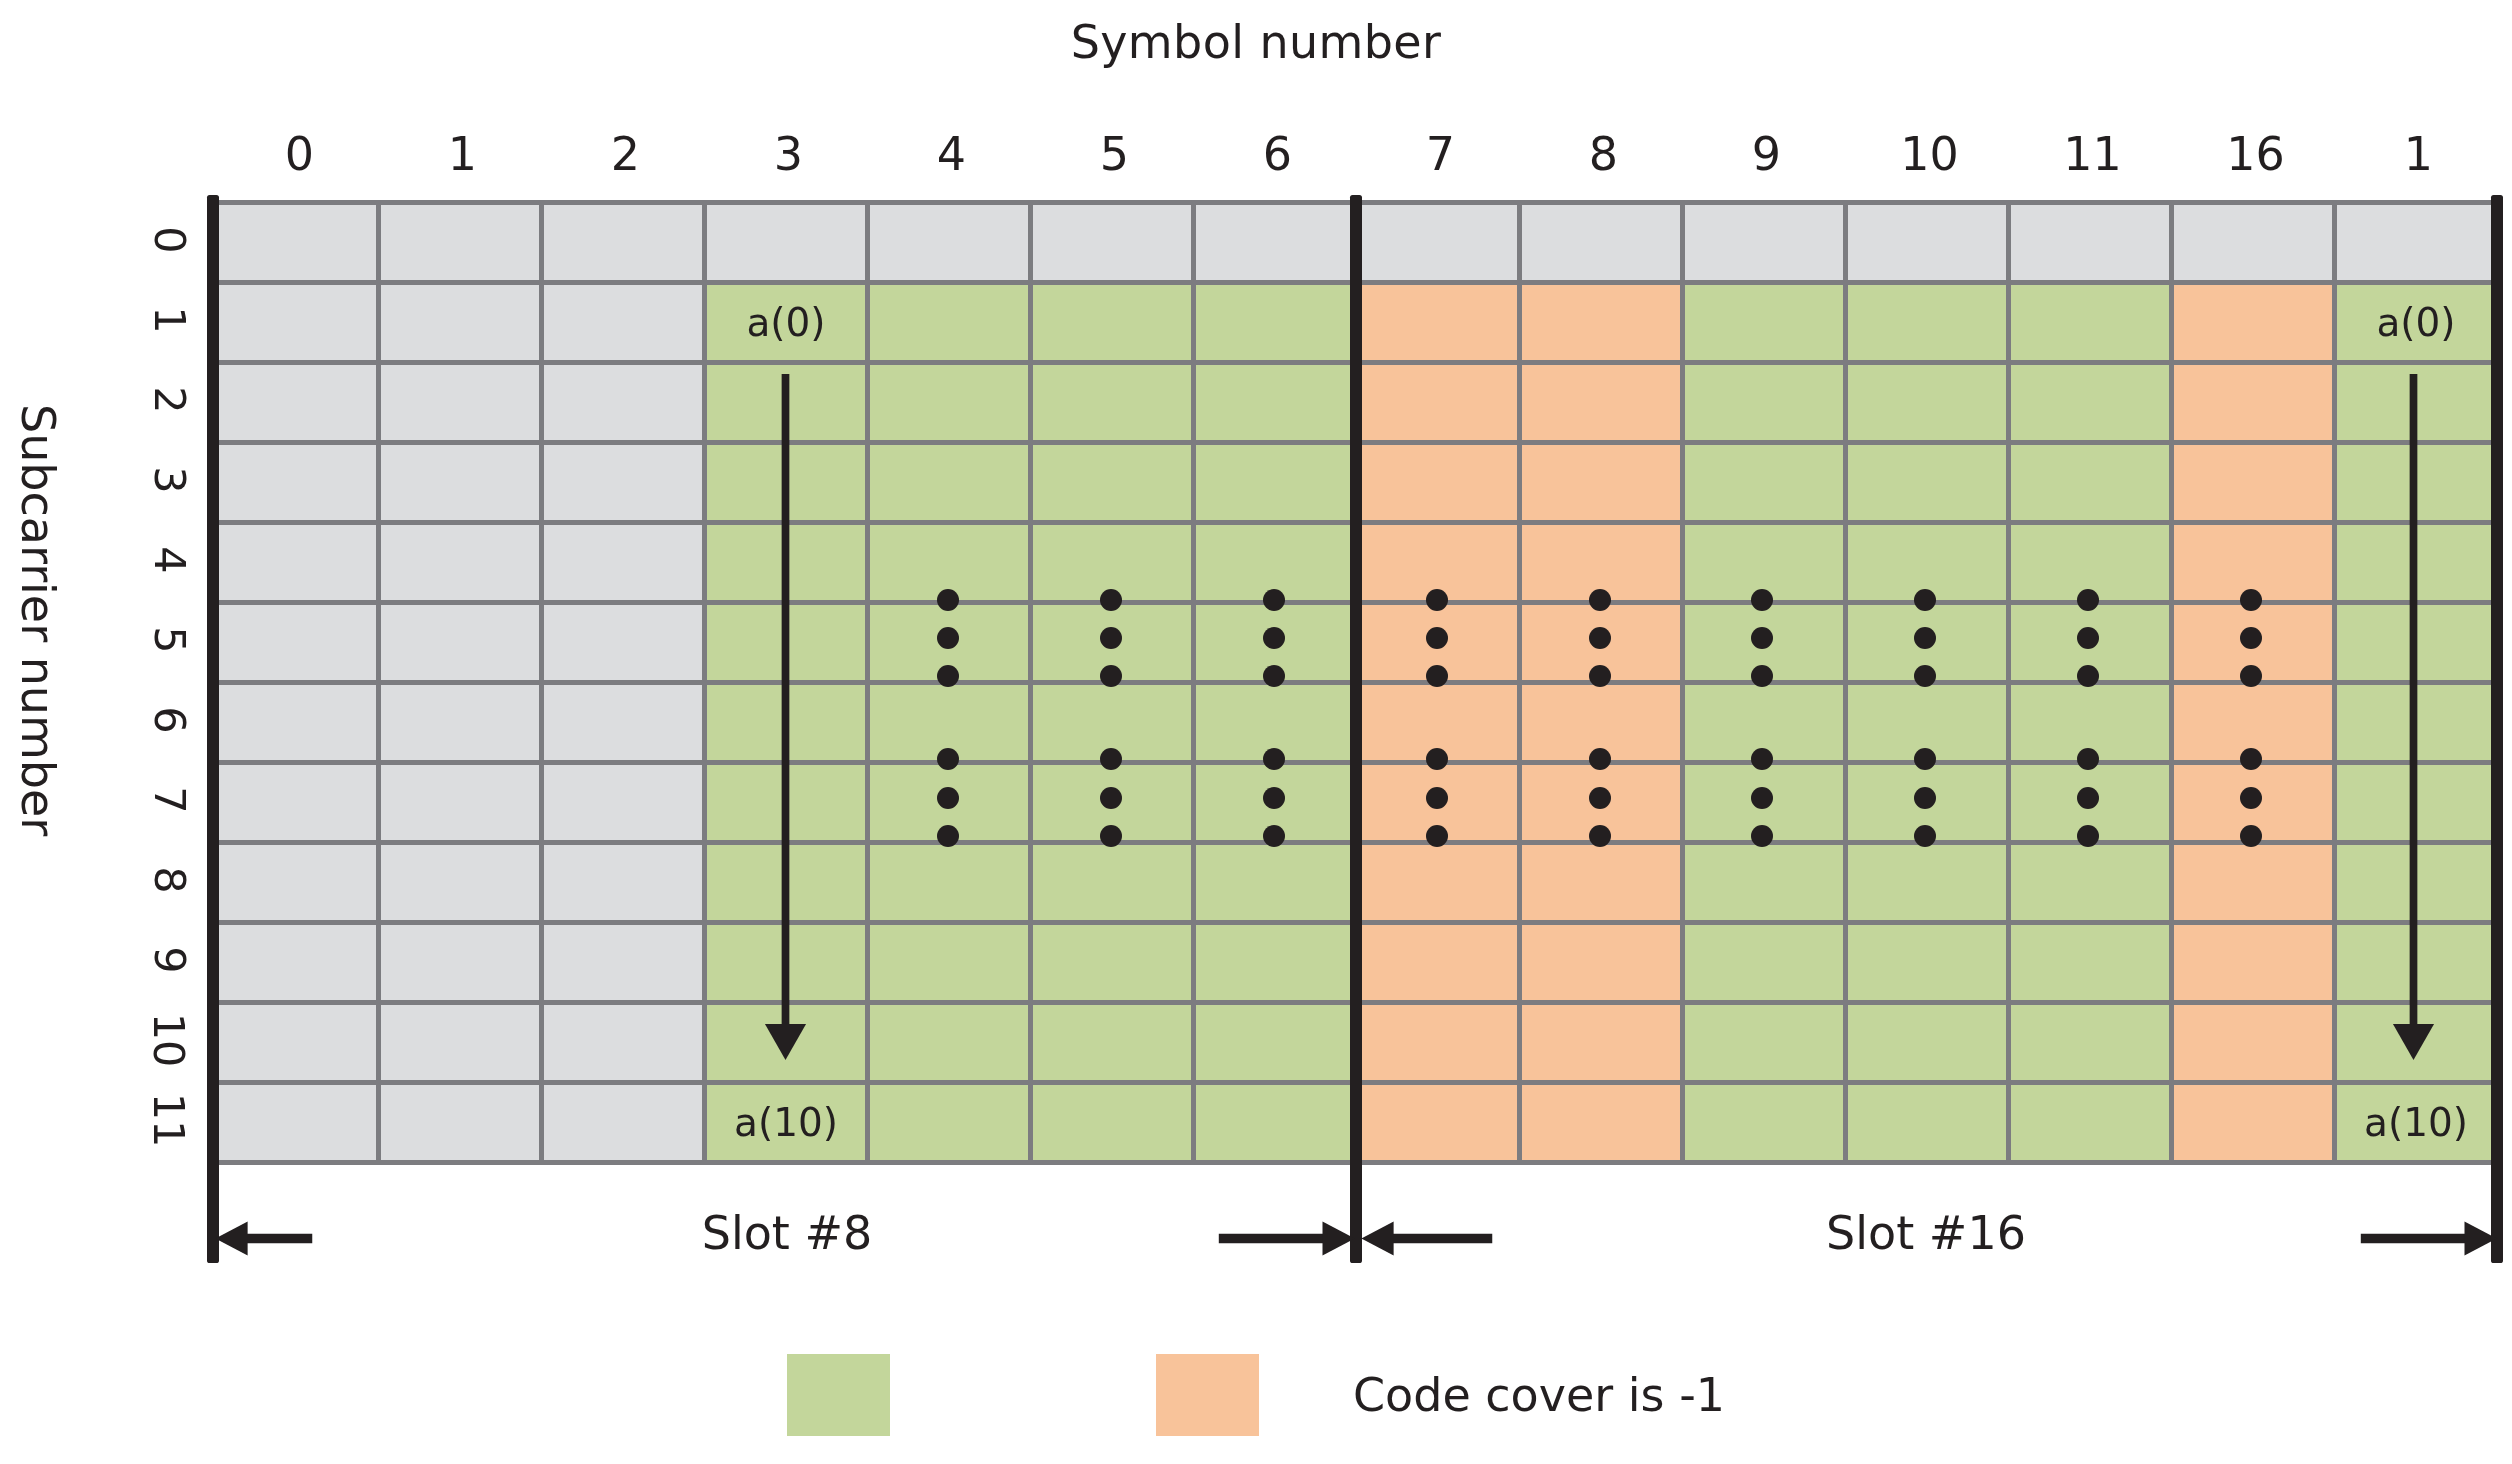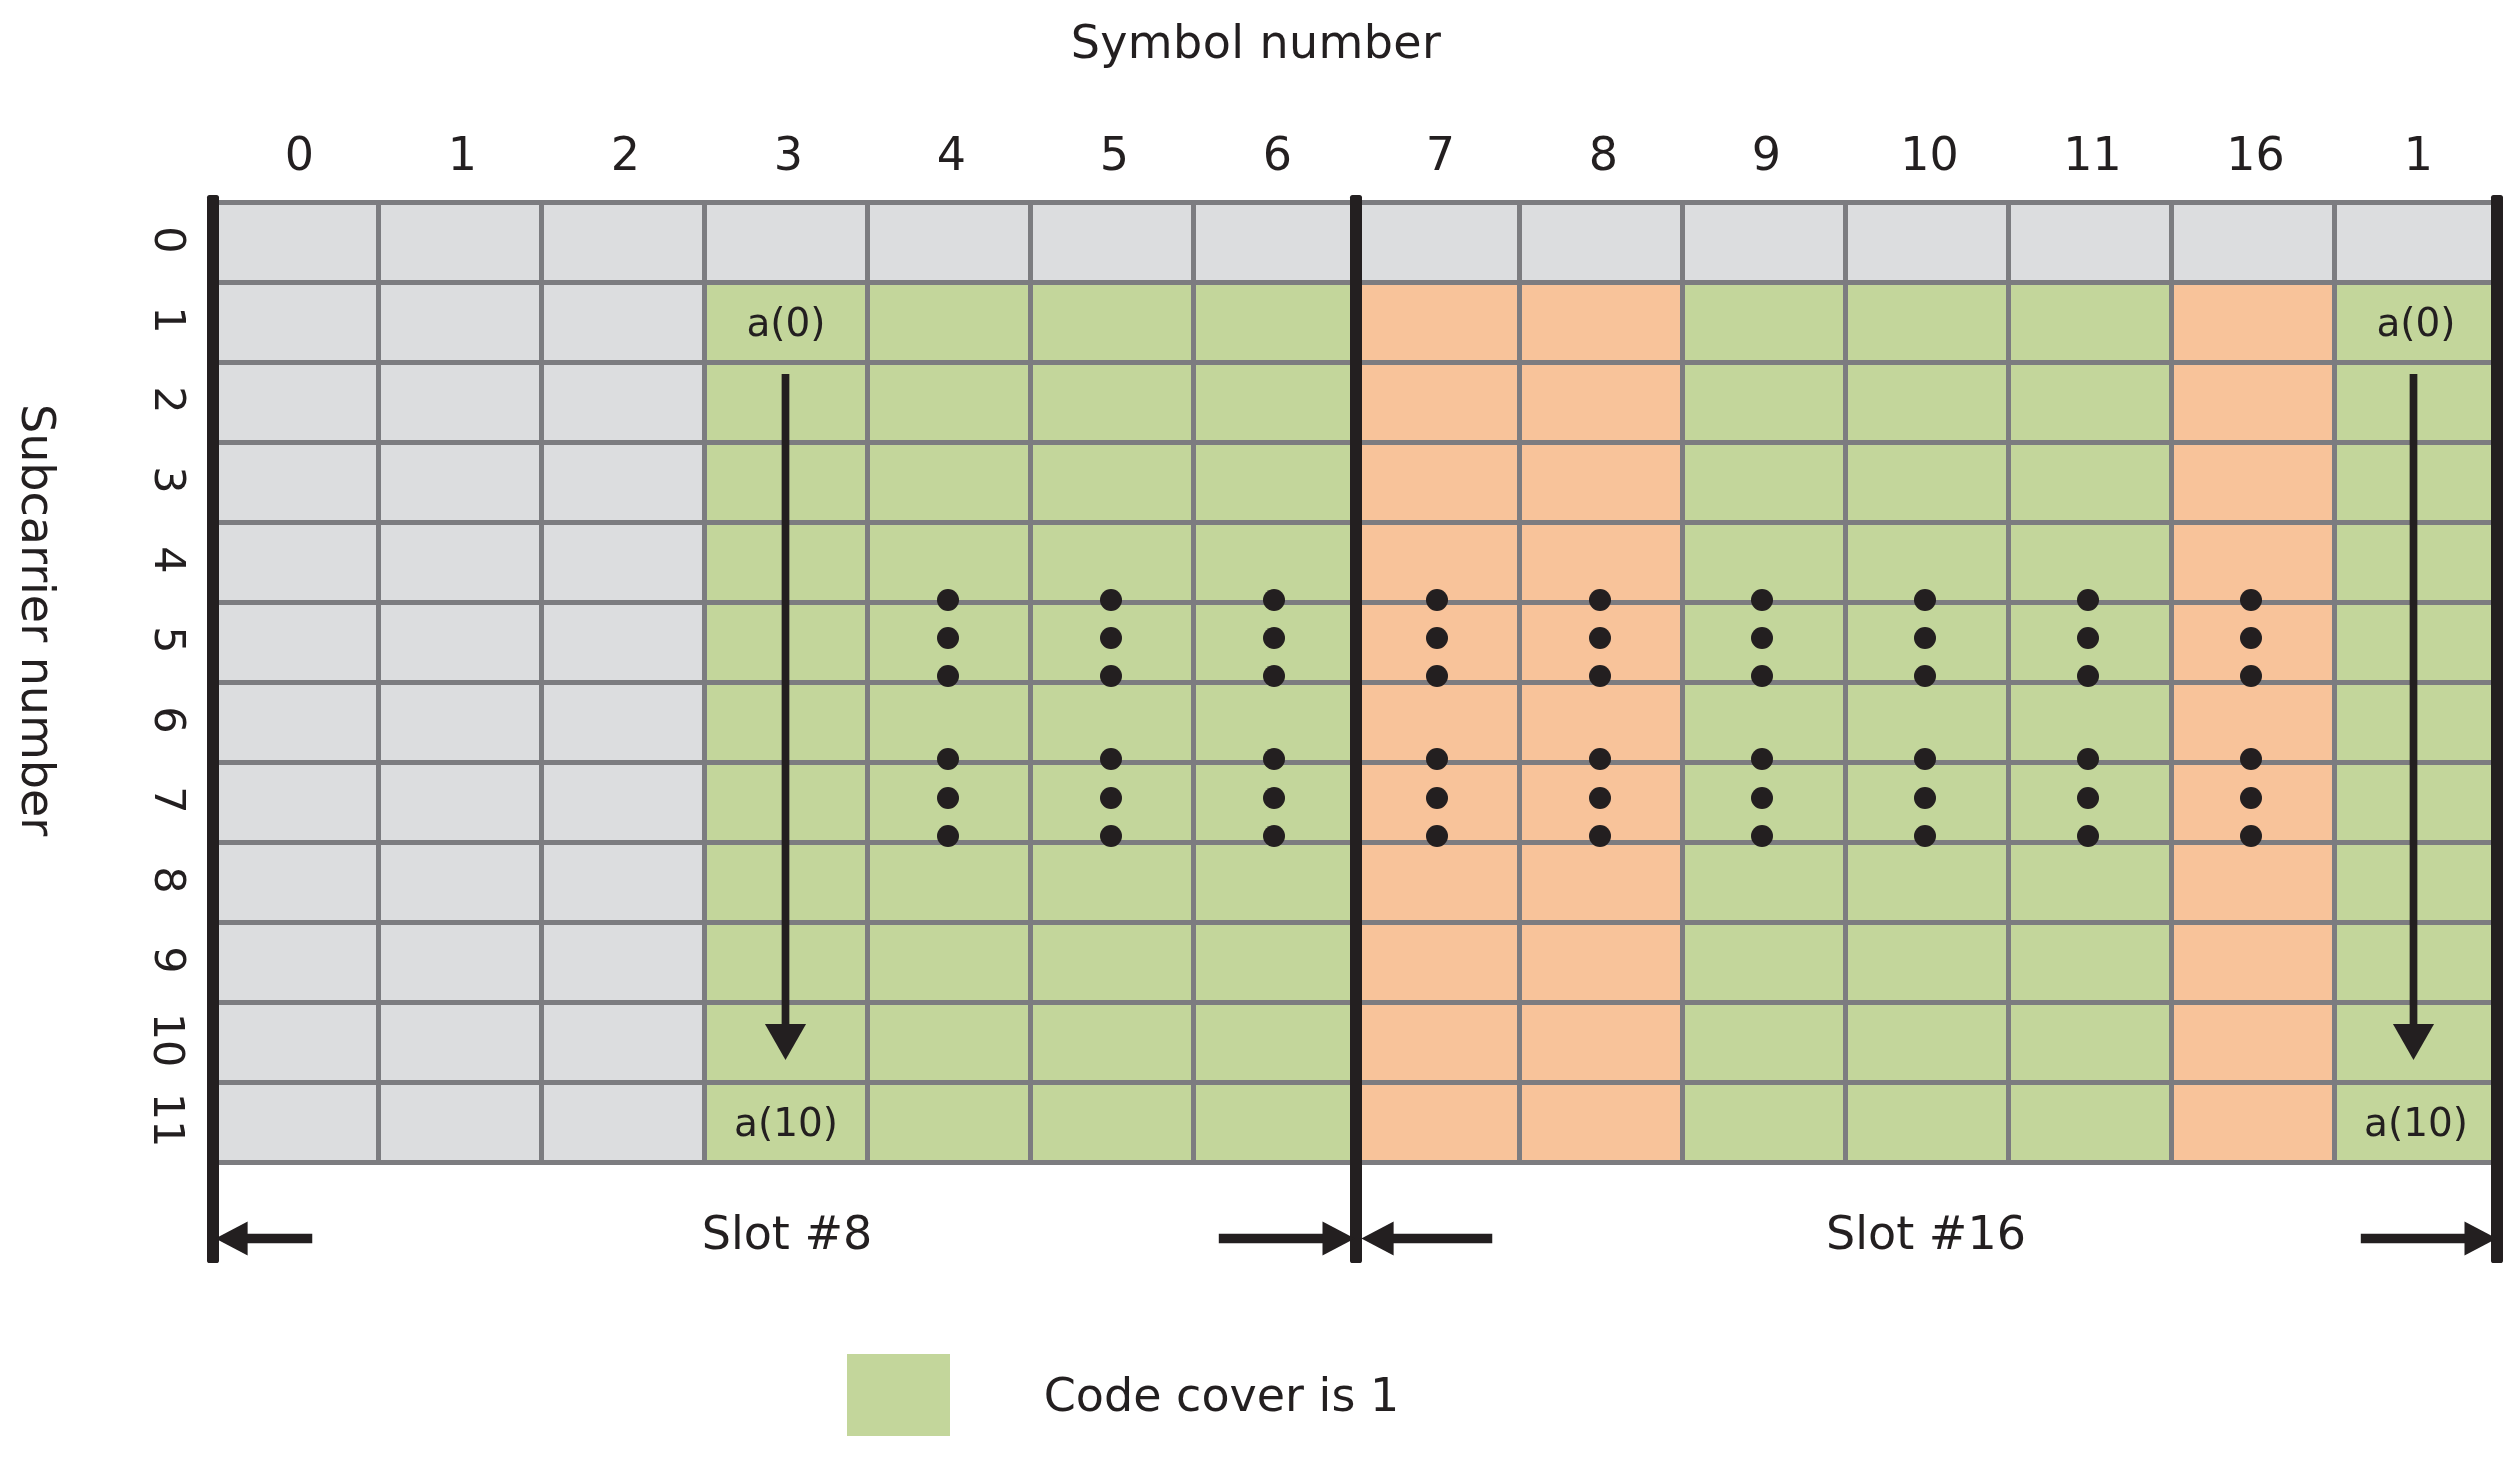--- a/index.html
+++ b/index.html
@@ -517,17 +517,20 @@
       <line x1="0" y1="30" x2="136" y2="30" stroke="#231f20" stroke-width="11"></line>
       <polygon points="160,30 122,10 122,50" fill="#231f20"></polygon>
     </svg>
     <div class="slot-label" style="left: 530px; top: 1206px; width: 514px;">Slot #8</div>
     <div class="slot-label" style="left: 1669px; top: 1206px; width: 514px;">Slot #16</div>
   </div>
 
 <div id="legend">
   <div class="legend-item">
     <div class="legend-swatch" style="background: rgb(195, 214, 155);"></div>
-    <div class="legend-text">Code cover is 1</div>
   </div>
   <div id="legend-gap"></div>
+  <div class="legend-item">
+    <div class="legend-swatch" style="background: rgb(248, 195, 154);"></div>
+    <div class="legend-text">Code cover is -1</div>
+  </div>
 </div>
 
 
 </body></html>

